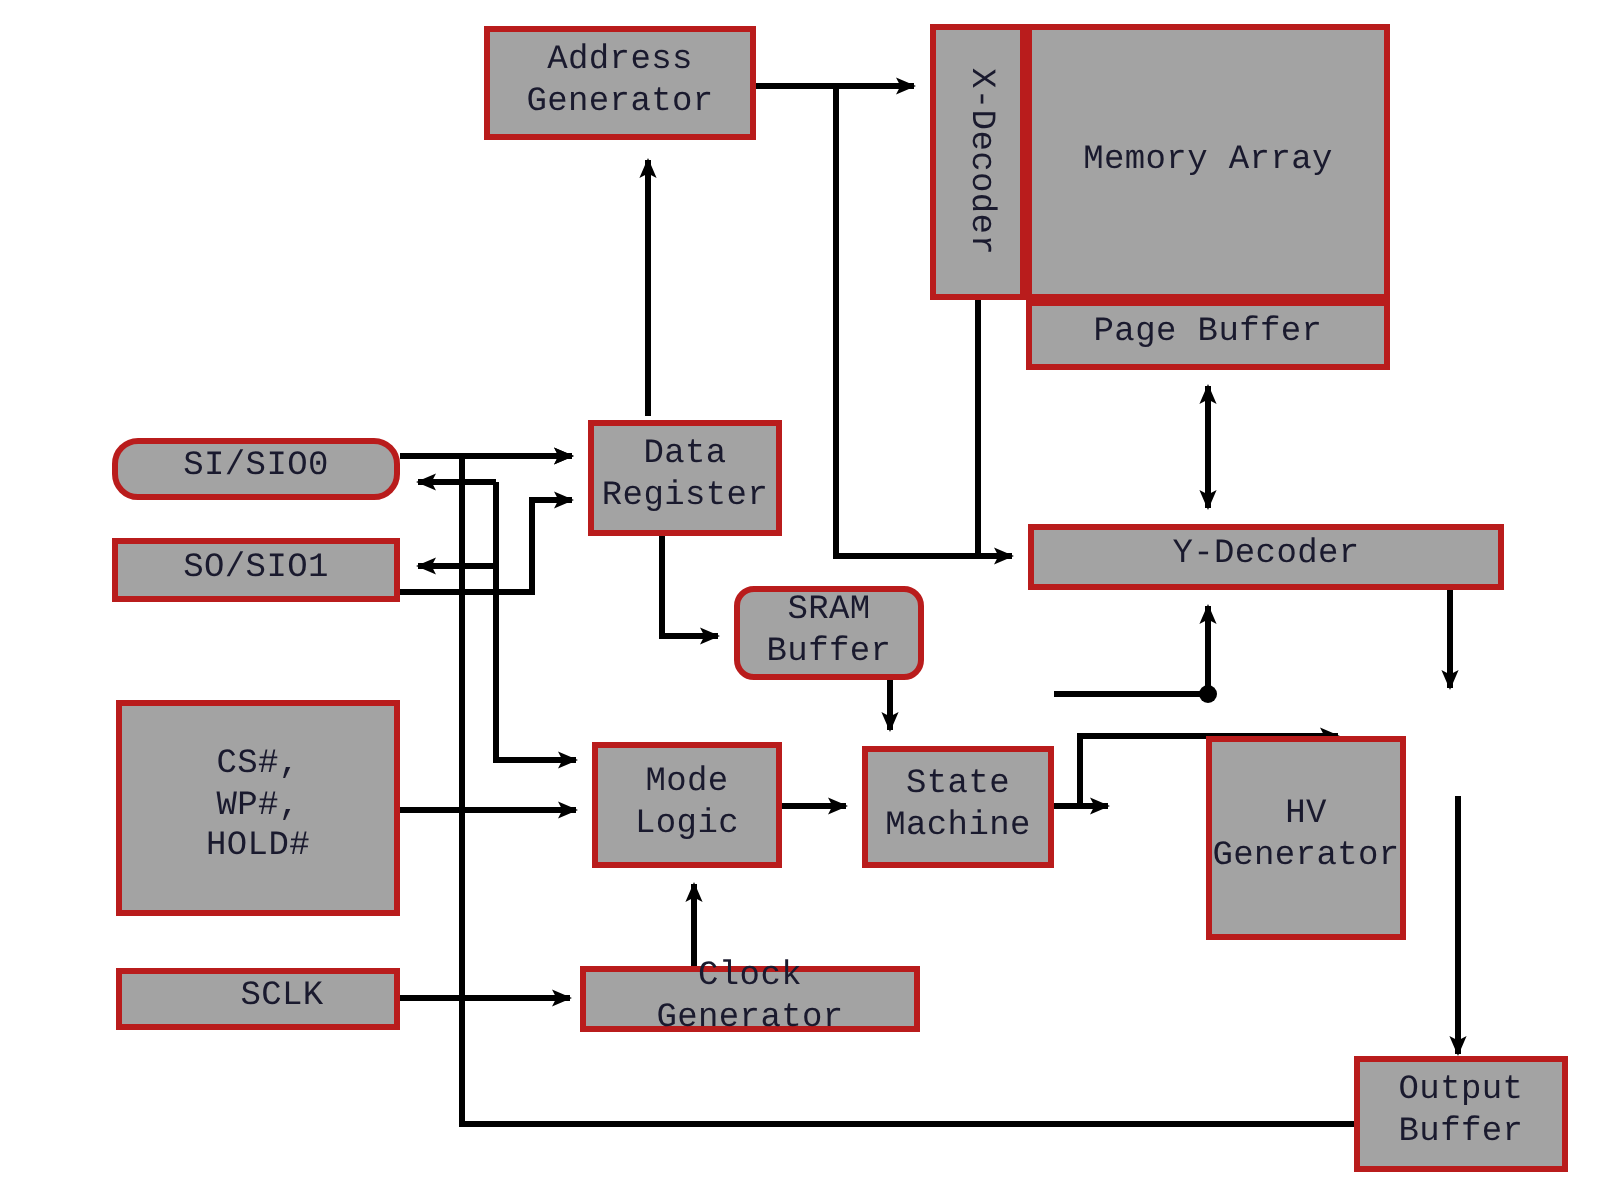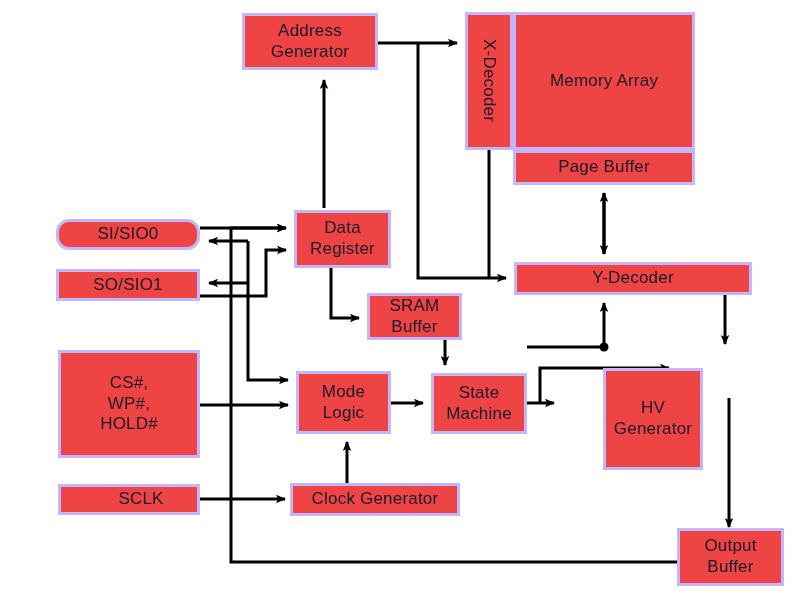--- a/index.html
+++ b/index.html
@@ -19,31 +19,32 @@
     position: absolute;
     left: 0;
     top: 0;
     width: 808px;
     height: 599px;
     pointer-events: none;
   }
   .node {
     position: absolute;
     box-sizing: border-box;
-    background: #ef4444;
-    border: 3px solid #c4b5fd;
+    background: #a3a3a3;
+    border: 3px solid #b91c1c;
     display: flex;
     align-items: center;
     justify-content: center;
     text-align: center;
     color: #1a1a2e;
     font-size: 17px;
     line-height: 1.22;
     letter-spacing: 0.2px;
     z-index: 3;
+    font-family: Liberation Mono, monospace;
   }
   .node .lbl {
     display: block;
     white-space: pre-line;
     padding: 0 4px;
   }
   .node.vertical .lbl {
     writing-mode: vertical-rl;
     text-orientation: mixed;
     white-space: nowrap;
@@ -187,21 +188,21 @@
 
   <div class="node" style="left:58px; top:484px; width:142px; height:31px;padding-left:24px;">
     <span class="lbl">SCLK</span>
   </div>
 
   <div class="node" style="left:294px; top:210px; width:97px; height:58px;">
     <span class="lbl">Data
 Register</span>
   </div>
 
-  <div class="node" style="left:367px; top:293px; width:95px; height:47px;">
+  <div class="node" style="left:367px; top:293px; width:95px; height:47px;border-radius:10px;">
     <span class="lbl">SRAM
 Buffer</span>
   </div>
 
   <div class="node" style="left:296px; top:371px; width:95px; height:63px;">
     <span class="lbl">Mode
 Logic</span>
   </div>
 
   <div class="node" style="left:431px; top:373px; width:96px; height:61px;">

